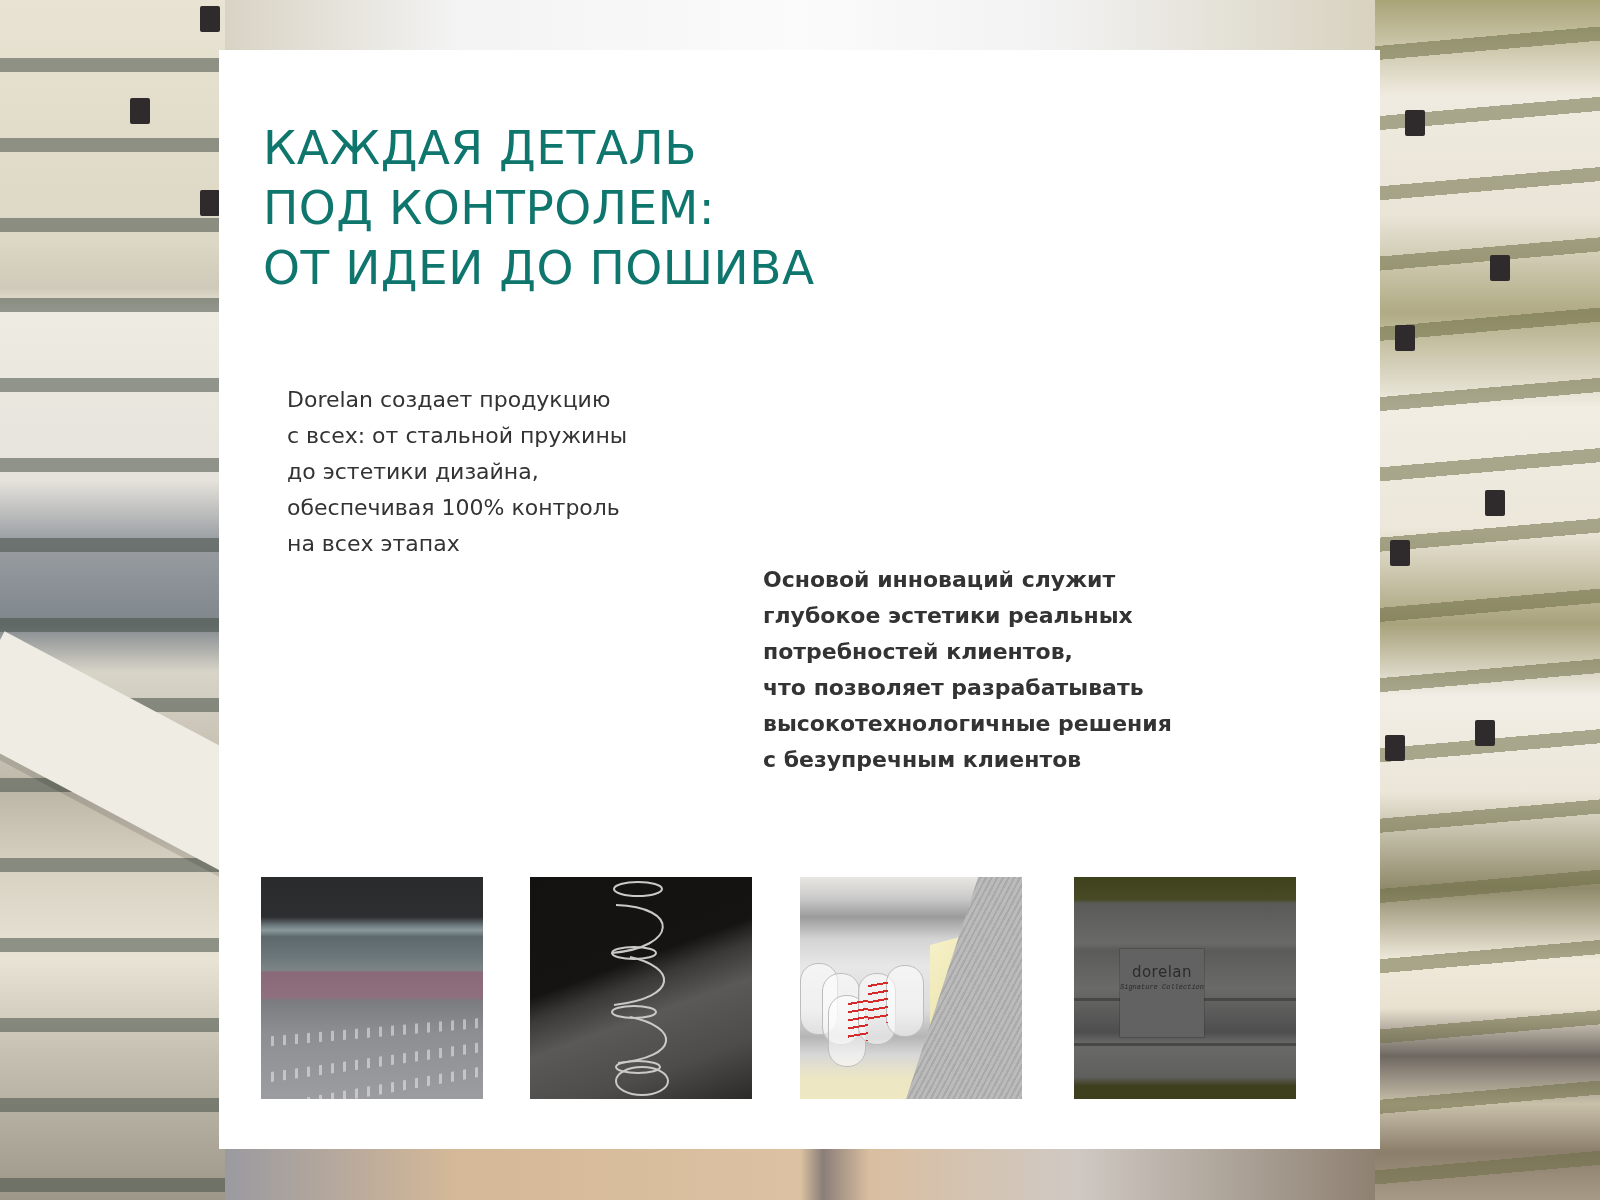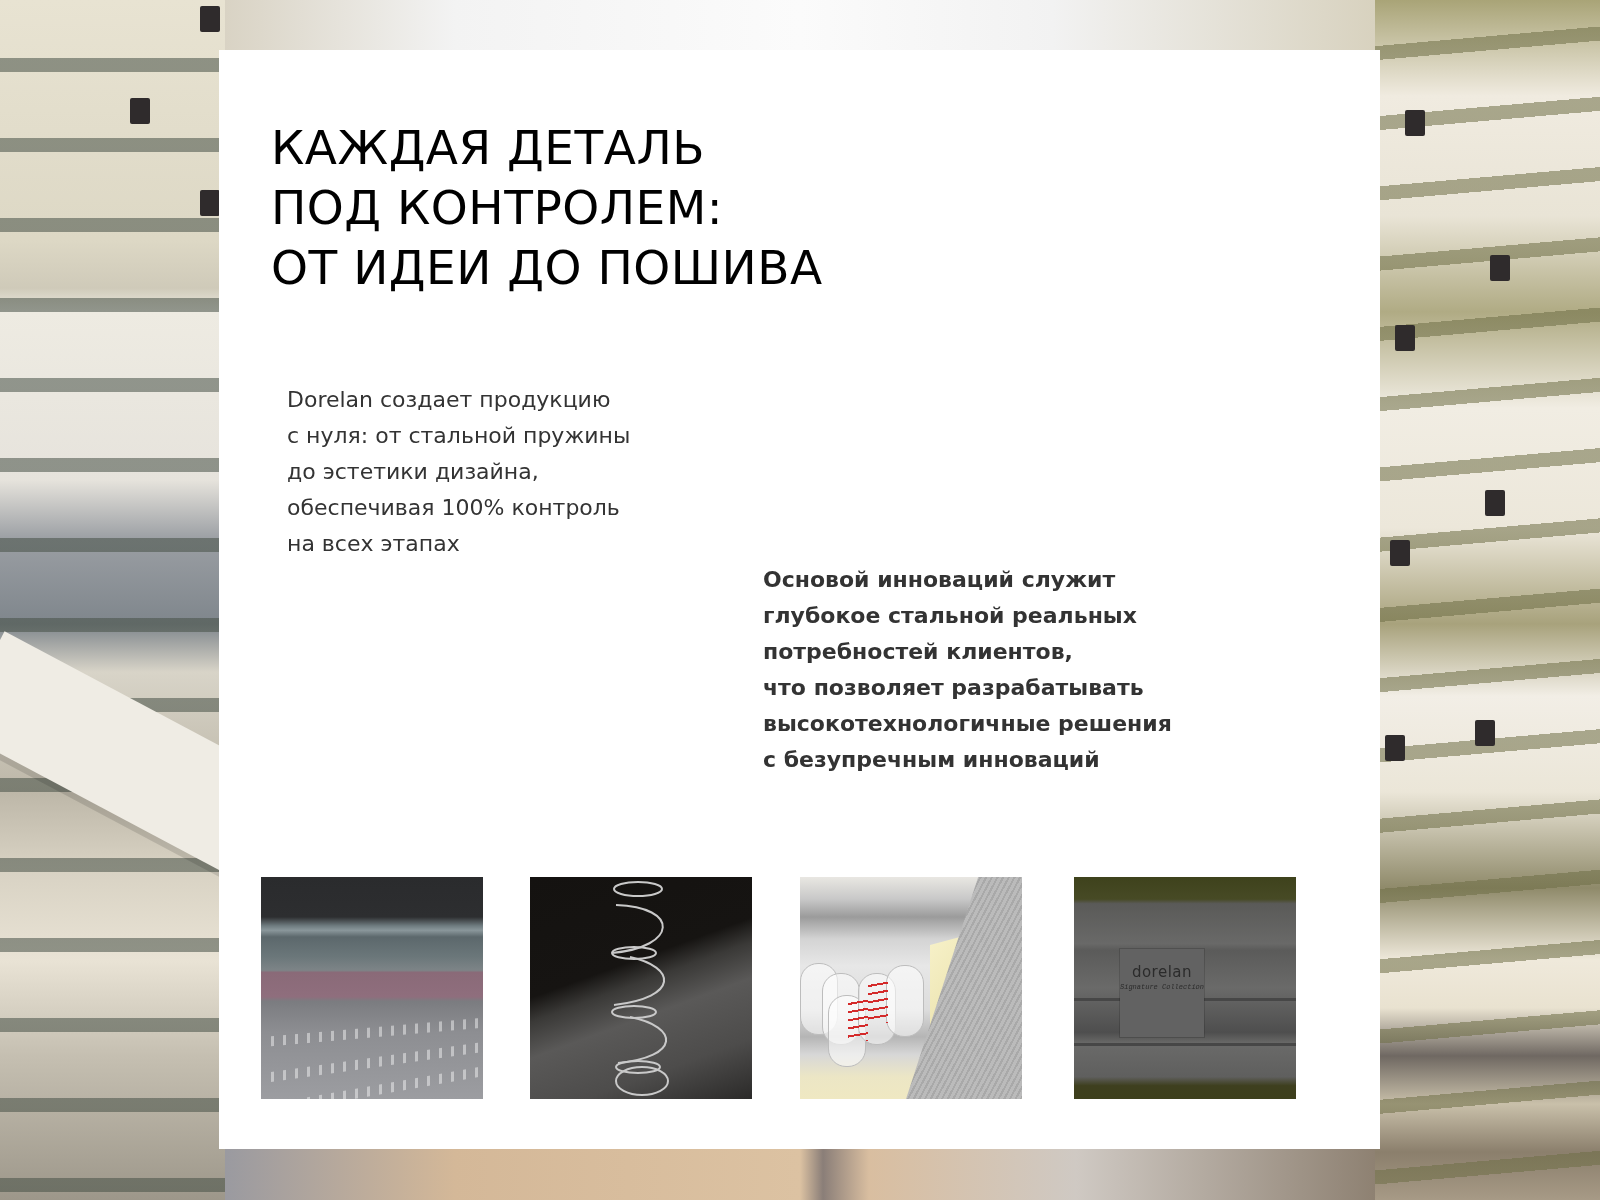--- a/index.html
+++ b/index.html
@@ -52,24 +52,24 @@
   .pad {
     position:absolute; width:20px; height:26px; background:#2f2b2c; border-radius:2px;
   }
 
   
   .card {
     position:absolute; left:219px; top:50px; width:1161px; height:1099px;
     background:#ffffff;
   }
   .headline {
-    position:absolute; left:52px; top:68px; margin:0;
+    position:absolute; left:44px; top:68px; margin:0;
     font-family:"DejaVu Sans", sans-serif;
     font-weight:normal; font-size:47px; line-height:60px;
-    color:#000000; letter-spacing:0.5px;
+    color:#0f766e; letter-spacing:0.5px;
   }
   .headline span { display:block; white-space:nowrap; }
   .para {
     position:absolute; margin:16px;
     font-family:"DejaVu Sans", sans-serif;
     font-size:22px; line-height:36px; color:#333333;
   }
   .para span { display:block; white-space:nowrap; }
   .para-1 { left:52px; top:316px; }
   .para-2 { left:528px; top:496px;font-weight:bold; }
@@ -160,33 +160,33 @@
 <div class="card">
 
   <h1 class="headline">
     <span>КАЖДАЯ ДЕТАЛЬ</span>
     <span>ПОД КОНТРОЛЕМ:</span>
     <span>ОТ ИДЕИ ДО ПОШИВА</span>
   </h1>
 
   <p class="para para-1">
     <span>Dorelan создает продукцию</span>
-    <span>с нуля: от стальной пружины</span>
+    <span>с всех: от стальной пружины</span>
     <span>до эстетики дизайна,</span>
     <span>обеспечивая 100% контроль</span>
     <span>на всех этапах</span>
   </p>
 
   <p class="para para-2">
     <span>Основой инноваций служит</span>
-    <span>глубокое стальной реальных</span>
+    <span>глубокое эстетики реальных</span>
     <span>потребностей клиентов,</span>
     <span>что позволяет разрабатывать</span>
     <span>высокотехнологичные решения</span>
-    <span>с безупречным инноваций</span>
+    <span>с безупречным клиентов</span>
   </p>
 
   <div class="gallery">
 
     <div class="tile tile-1">
       <div class="holes" style="top:150px;transform:skewY(-5deg);"></div>
       <div class="holes" style="top:180px;transform:skewY(-8deg);"></div>
       <div class="holes" style="top:208px;transform:skewY(-10deg);"></div>
     </div>
 

